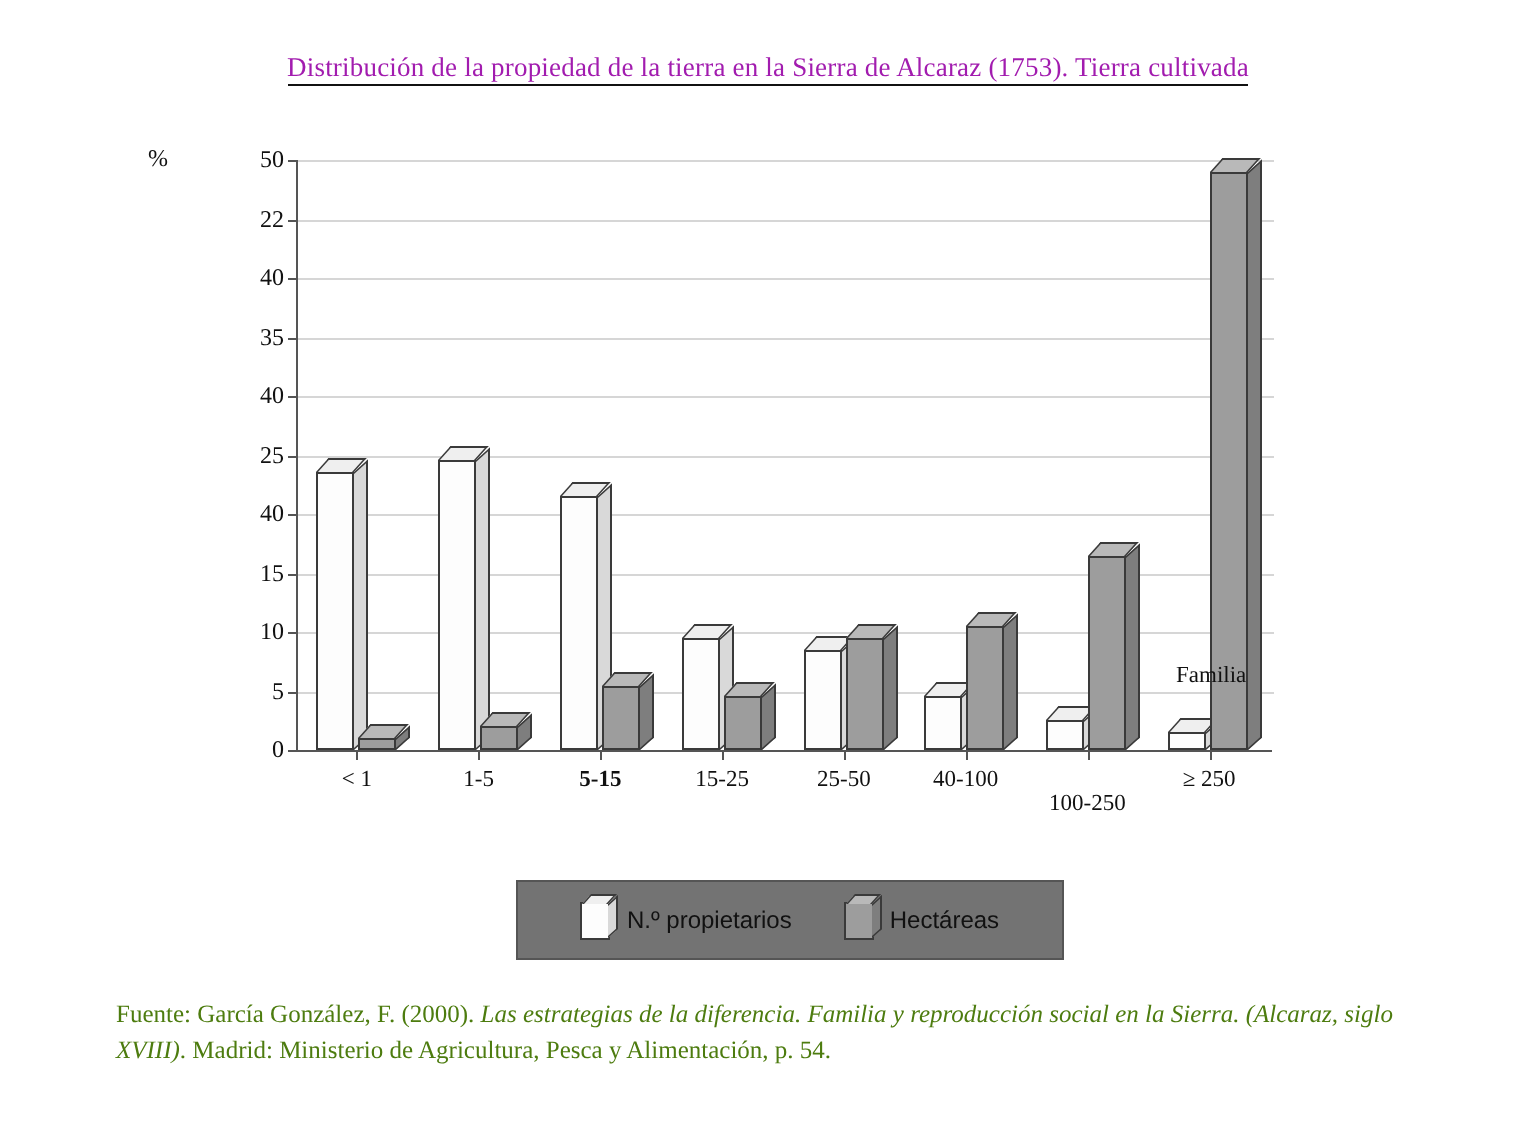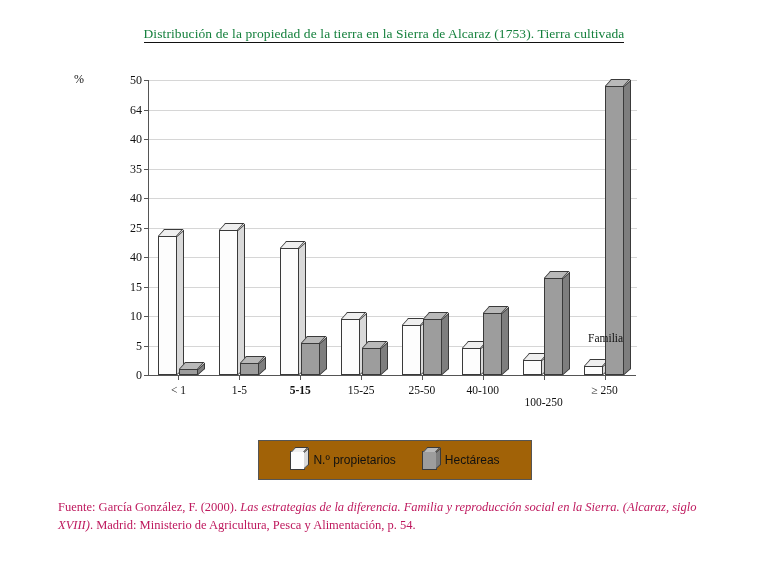--- a/index.html
+++ b/index.html
@@ -23,21 +23,21 @@
 
   
   .chart-title {
     position: absolute;
     top: 26px;
     left: 0;
     width: 768px;
     text-align: center;
     font-size: 13.5px;
     font-family: "Liberation Serif", serif;
-    color: #15803d;
+    color: #a21caf;
     letter-spacing: 0.1px;
   }
   .chart-title span {
     border-bottom: 1px solid #111;
     padding-bottom: 1px;
   }
 
   
   .axis-unit {
     position: absolute;
@@ -154,21 +154,21 @@
   }
 
   
   #legend {
     position: absolute;
     left: 258px;
     top: 440px;
     width: 272px;
     height: 38px;
     border: 1px solid #555;
-    background: #a16207;
+    background: #737373;
     display: flex;
     align-items: center;
     justify-content: center;
     gap: 26px;
     font-size: 12px;
     font-family: "Liberation Sans", sans-serif;
   }
   .legend-item {
     display: flex;
     align-items: center;
@@ -214,21 +214,21 @@
 
   
   #source-note {
     position: absolute;
     left: 58px;
     top: 498px;
     width: 666px;
     font-size: 12.5px;
     line-height: 1.45;
     font-family: "Liberation Serif", serif;
-    color: #be185d;
+    color: #4d7c0f;
   }
   #source-note i {
     font-style: italic;
   }
 </style>
 </head>
 <body>
 
 <div id="page">
 
@@ -260,21 +260,21 @@
         <div class="gridline" style="top: 118px;"></div>
         <div class="ytick-label" style="top: 118px;">40</div>
         <div class="ytick-mark" style="top: 118px;"></div>
         <div class="gridline" style="top: 88.5px;"></div>
         <div class="ytick-label" style="top: 88.5px;">35</div>
         <div class="ytick-mark" style="top: 88.5px;"></div>
         <div class="gridline" style="top: 59px;"></div>
         <div class="ytick-label" style="top: 59px;">40</div>
         <div class="ytick-mark" style="top: 59px;"></div>
         <div class="gridline" style="top: 29.5px;"></div>
-        <div class="ytick-label" style="top: 29.5px;">64</div>
+        <div class="ytick-label" style="top: 29.5px;">22</div>
         <div class="ytick-mark" style="top: 29.5px;"></div>
         <div class="gridline" style="top: 0px;"></div>
         <div class="ytick-label" style="top: 0px;">50</div>
         <div class="ytick-mark" style="top: 0px;"></div>
         <div class="bar s1" style="left: 9px; width: 19px; height: 138.65px;">
           <span class="face"></span>
           <span class="top"></span>
           <span class="side"></span>
         </div>
         <div class="bar s2" style="left: 30px; width: 19px; height: 5.9px;">

